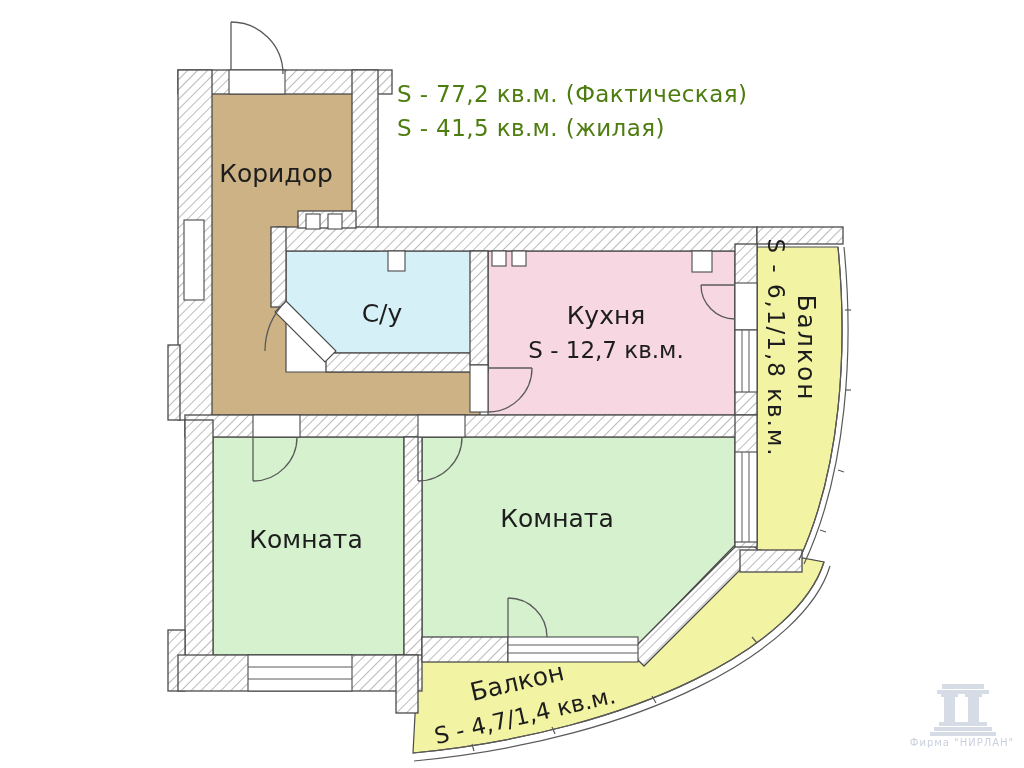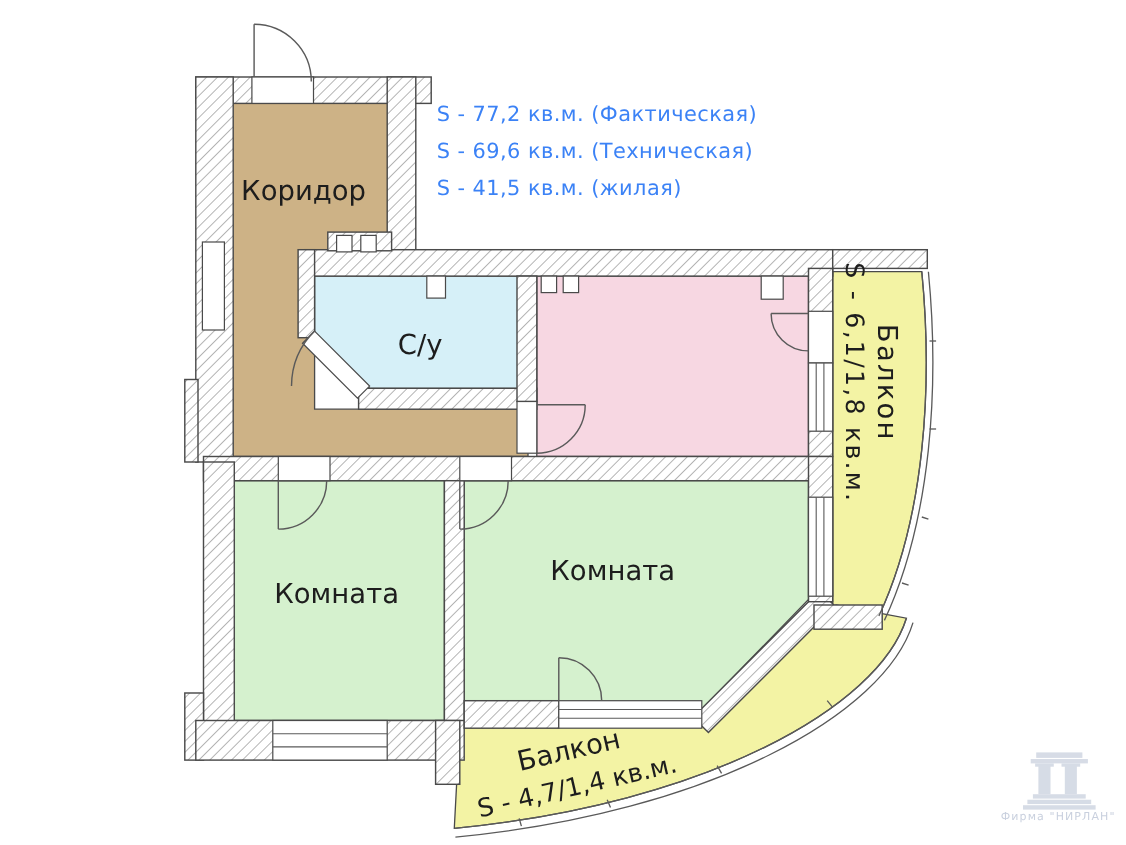--- a/index.html
+++ b/index.html
@@ -1,20 +1,20 @@
 <!DOCTYPE html>
 <html><head>
 <meta charset="utf-8">
 <style>
   html,body{margin:0;padding:0;background:#ffffff;}
   body{width:1024px;height:768px;overflow:hidden;font-family:"DejaVu Sans",sans-serif;}
   .plan{position:relative;width:1024px;height:768px;}
   .plan svg{position:absolute;left:0;top:0;}
   .labels{position:absolute;left:0;top:0;width:1024px;height:768px;pointer-events:none;}
-  .summary{position:absolute;left:397px;top:88px;color:#3b82f6;font-size:19px;line-height:33.5px;letter-spacing:.4px;white-space:nowrap;}
+  .summary{position:absolute;left:397px;top:78px;color:#4d7c0f;font-size:23px;line-height:33.5px;letter-spacing:.4px;white-space:nowrap;}
   .room-label{position:absolute;transform:translate(-50%,-50%);text-align:center;color:#1d1d1d;white-space:nowrap;line-height:34px;font-size:23px;}
   .room-label .rname{font-size:25px;}
   .room-label.rot90{transform:translate(-50%,-50%) rotate(90deg);letter-spacing:2px;line-height:30px;}
   .room-label.rotb{transform:translate(-50%,-50%) rotate(-13deg);}
   .watermark-caption{position:absolute;left:962px;top:737px;transform:translateX(-50%);color:#bcc5d6;font-size:10px;letter-spacing:1px;opacity:.8;white-space:nowrap;}
 </style>
 </head>
 <body>
 
 <div class="plan">
@@ -153,32 +153,35 @@
     <rect x="939" y="722" width="48" height="4"></rect>
     <rect x="934" y="727" width="58" height="4"></rect>
     <rect x="930" y="732" width="66" height="4"></rect>
   </g>
 </svg>
 
 <div class="labels">
 
   <div class="summary">
     <div>S - 77,2 кв.м. (Фактическая)</div>
-    <div>S - 69,6 кв.м. (Техническая)</div>
     <div>S - 41,5 кв.м. (жилая)</div>
   </div>
 
   <div class="room-label" style="left:276px;top:158px;margin-top:16px;">
     <div class="rname">Коридор</div>
   </div>
 
   <div class="room-label" style="left:382px;top:314px;">
     <div class="rname">С/у</div>
   </div>
 
+  <div class="room-label" style="left:606px;top:333px;">
+    <div class="rname">Кухня</div>
+    <div>S - 12,7 кв.м.</div>
+  </div>
 
   <div class="room-label" style="left:306px;top:540px;">
     <div class="rname">Комната</div>
   </div>
 
   <div class="room-label" style="left:557px;top:519px;">
     <div class="rname">Комната</div>
   </div>
 
   <div class="room-label rot90" style="left:791px;top:348px;">

